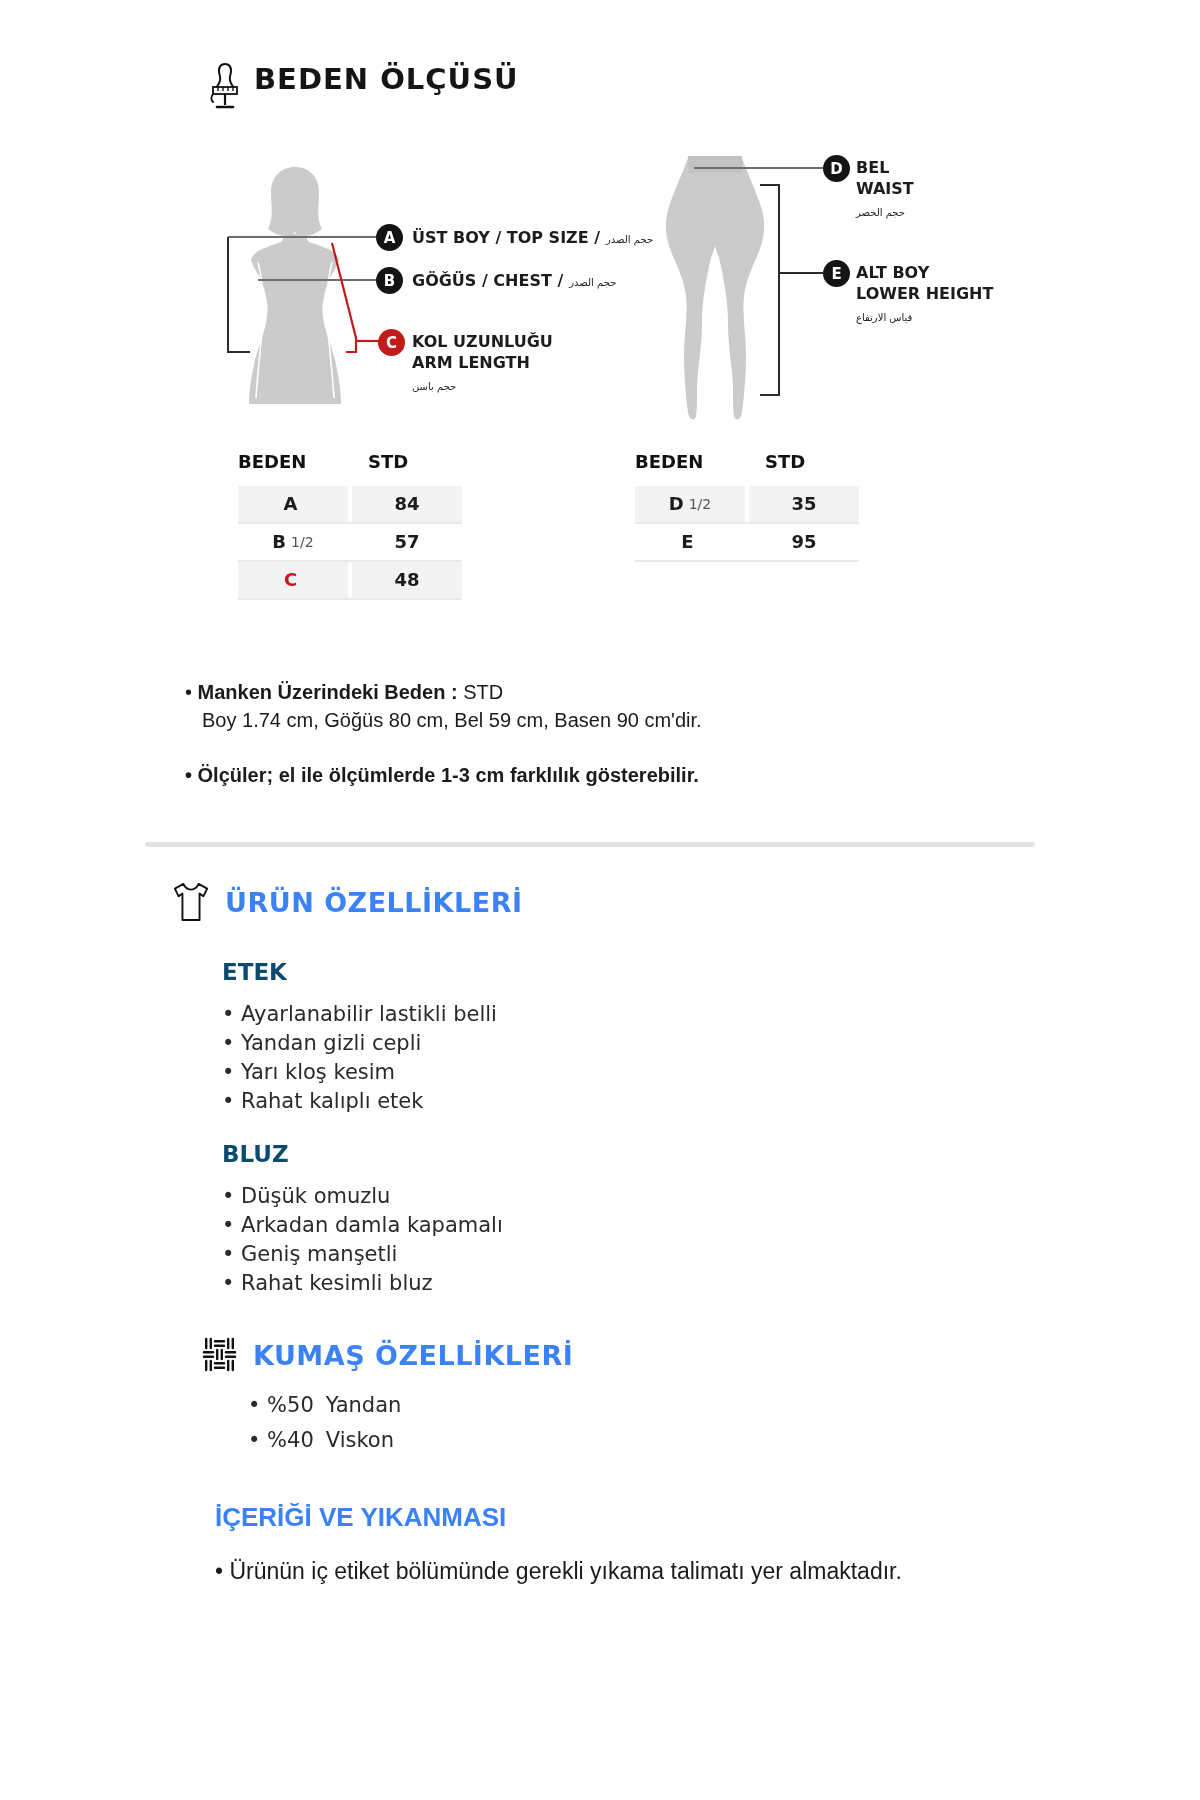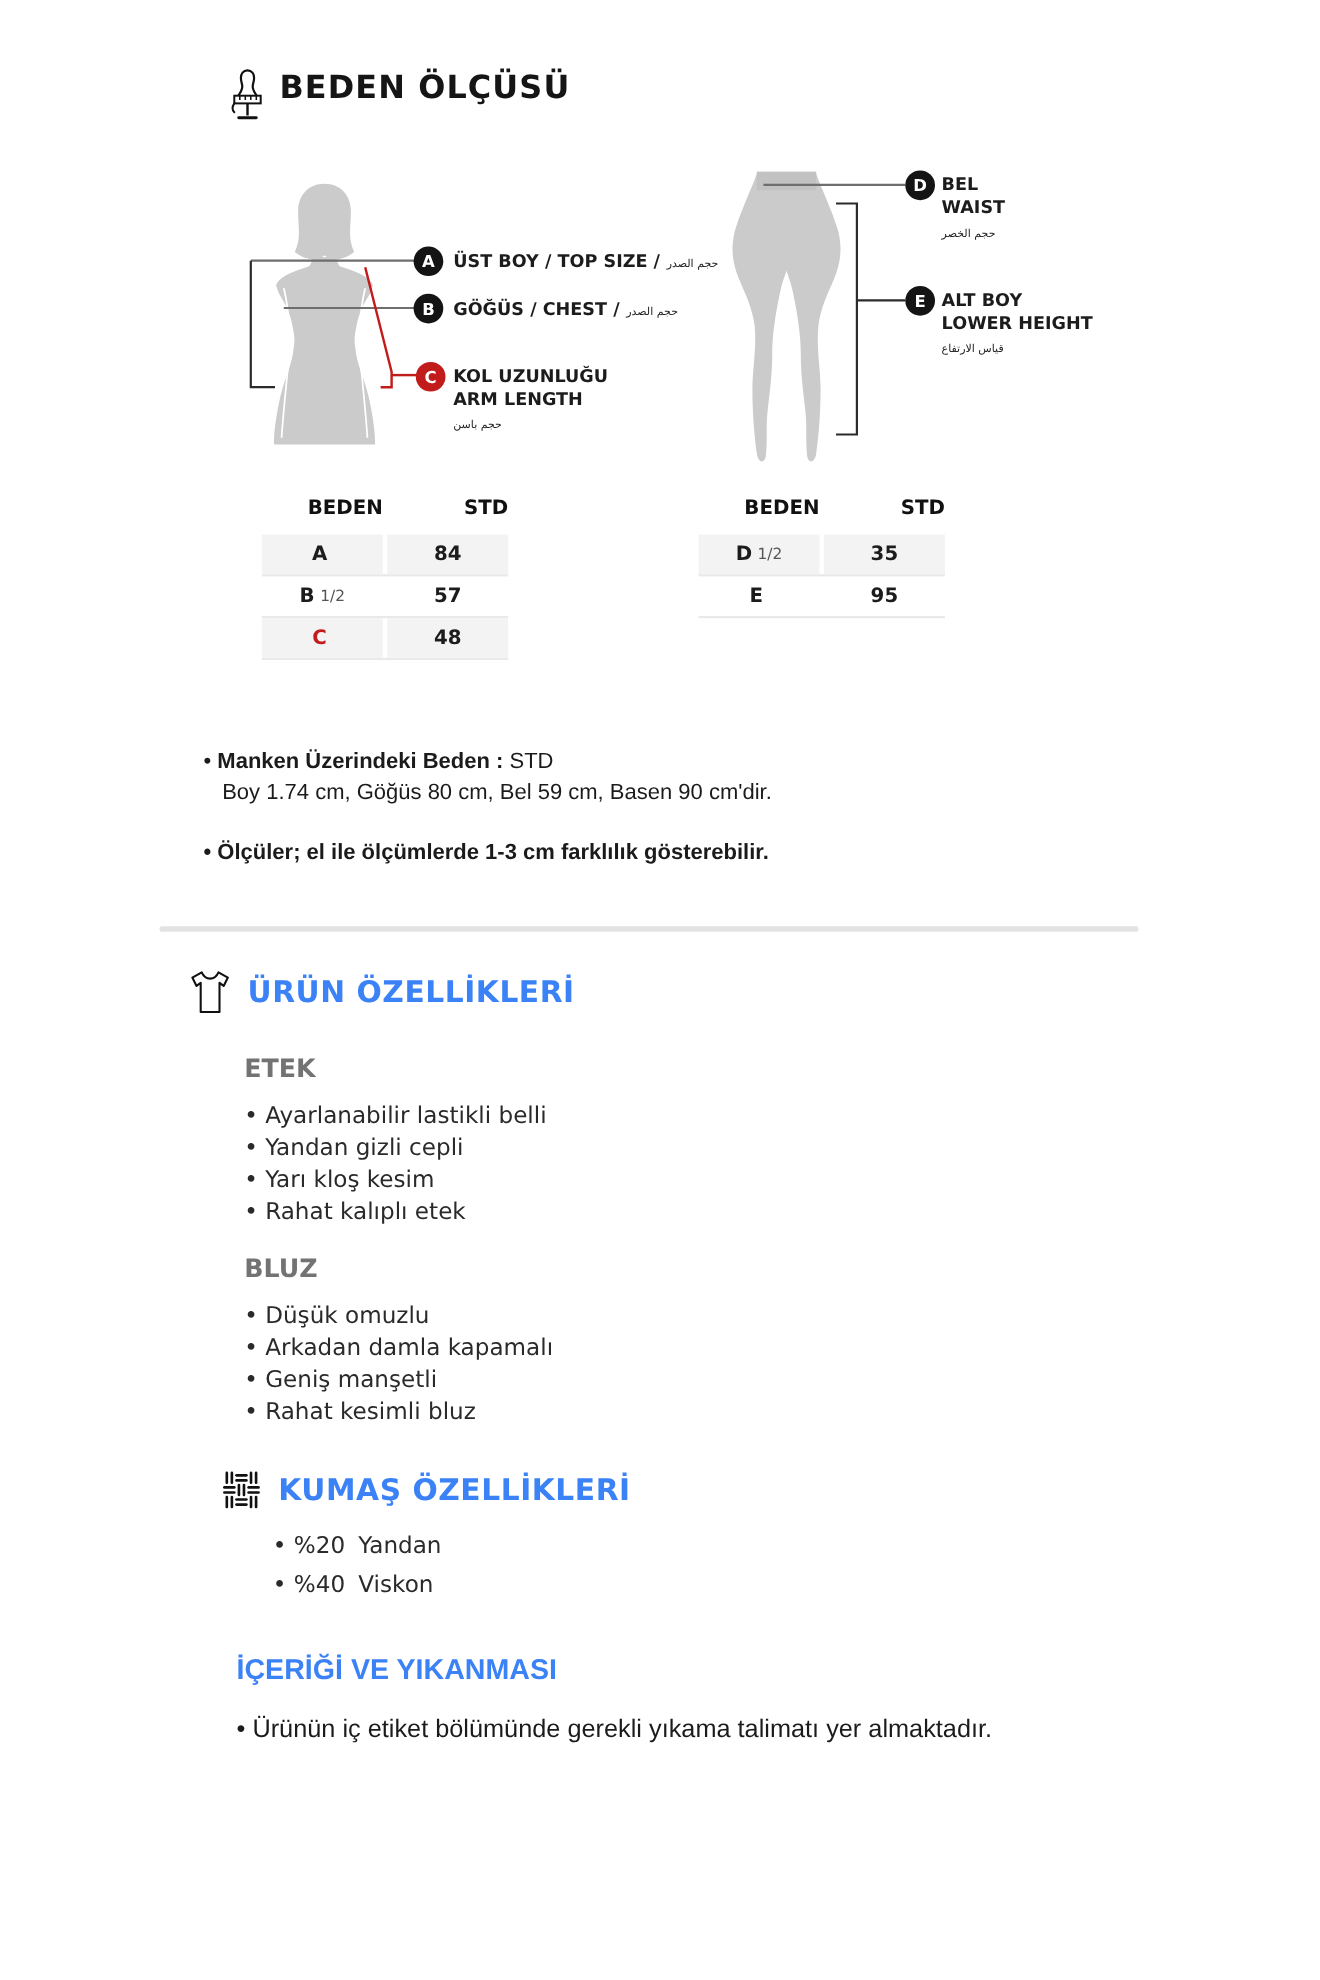--- a/index.html
+++ b/index.html
@@ -17,22 +17,22 @@
           font-size:15px;font-weight:bold;display:flex;align-items:center;justify-content:center;z-index:5;}
   .marker.red{background:#c21b1b;}
   .diagram-label{position:absolute;font-size:16px;font-weight:bold;line-height:21px;white-space:nowrap;z-index:5;}
   .diagram-label .lbl-ar{font-family:"DejaVu Sans",sans-serif;font-weight:normal;font-size:10px;color:#222;}
   .diagram-label.stacked{display:flex;flex-direction:column;}
   .diagram-label.stacked .lbl-ar{margin-top:3px;}
   .inline-ar{margin-left:6px;}
 
   
   .size-table{position:absolute;width:224px;}
-  .st-head{display:grid;grid-template-columns:110px 110px;column-gap:4px;height:28px;line-height:28px;
-           text-align:right;font-weight:bold;font-size:18px;margin-bottom:10px;color:#111;}
+  .st-head{display:grid;grid-template-columns:110px 110px;column-gap:20px;height:28px;line-height:28px;
+           text-align:left;font-weight:bold;font-size:18px;margin-bottom:10px;color:#111;}
   .st-row{display:grid;grid-template-columns:110px 110px;column-gap:4px;height:36px;line-height:36px;
           text-align:center;font-size:18px;font-weight:bold;border-bottom:2px solid #e9e9e9;}
   .st-row.shade .st-cell{background:#f3f3f3;}
   .st-cell{height:36px;}
   .st-label .frac{font-style:normal;font-weight:normal;font-size:14px;color:#555;margin-left:5px;position:relative;top:-1px;}
   .st-label.red{color:#c21b1b;}
 
   
   .note{position:absolute;font-family:"Liberation Sans",sans-serif;font-size:20px;line-height:28px;color:#1b1b1b;}
   .note .indent{padding-left:17px;}
@@ -40,21 +40,21 @@
   .bulleted::before{content:"• ";}
 
   
   .divider{position:absolute;left:145px;top:842px;width:890px;height:5px;background:#e3e3e3;border-radius:2px;}
 
   
   .section-header{position:absolute;display:flex;align-items:center;}
   .section-header h2{margin:0;font-size:27px;font-weight:bold;letter-spacing:.5px;color:#3b82f6;}
   .section-header .ico{margin-right:15px;display:block;}
   .feature-group{position:absolute;}
-  .feature-group h3{margin:0 0 14px 0;font-size:23px;line-height:28px;font-weight:bold;color:#737373;}
+  .feature-group h3{margin:0 0 14px 0;font-size:23px;line-height:28px;font-weight:bold;color:#0c4a6e;}
   .feat-item{font-size:21px;line-height:29px;color:#2a2a2a;}
   .fabric-items{position:absolute;}
   .fabric-item{font-size:21px;line-height:26px;margin-bottom:9px;color:#2a2a2a;}
   .fabric-item .mat{margin-left:12px;}
   .care-title{position:absolute;margin:0;font-family:"Liberation Sans",sans-serif;font-size:26px;line-height:30px;
               font-weight:bold;color:#3b82f6;}
   .care-text{position:absolute;font-family:"Liberation Sans",sans-serif;font-size:23px;line-height:30px;color:#1b1b1b;width:700px;}
   .care-text .first::before{content:"• ";}
 </style>
 </head>
@@ -214,21 +214,21 @@
           <line x1="13" y1="30.8" x2="22" y2="30.8"></line>
         <line x1="26.2" y1="24" x2="26.2" y2="33"></line>
           <line x1="30.8" y1="24" x2="30.8" y2="33"></line>
       </g>
     </svg>
     <h2>KUMAŞ ÖZELLİKLERİ</h2>
   </div>
 
   <div class="fabric-items" style="left:248px;top:1392px;">
     <div class="fabric-item bulleted">
-      <span>%20</span><span class="mat">Yandan</span>
+      <span>%50</span><span class="mat">Yandan</span>
     </div>
     <div class="fabric-item bulleted">
       <span>%40</span><span class="mat">Viskon</span>
     </div>
   </div>
 
   <h2 class="care-title" style="left:215px;top:1502px;">İÇERİĞİ VE YIKANMASI</h2>
   <div class="care-text" style="left:215px;top:1556px;">
     <span class="first">Ürünün iç etiket bölümünde gerekli yıkama talimatı yer almaktadır.</span>
   </div>

